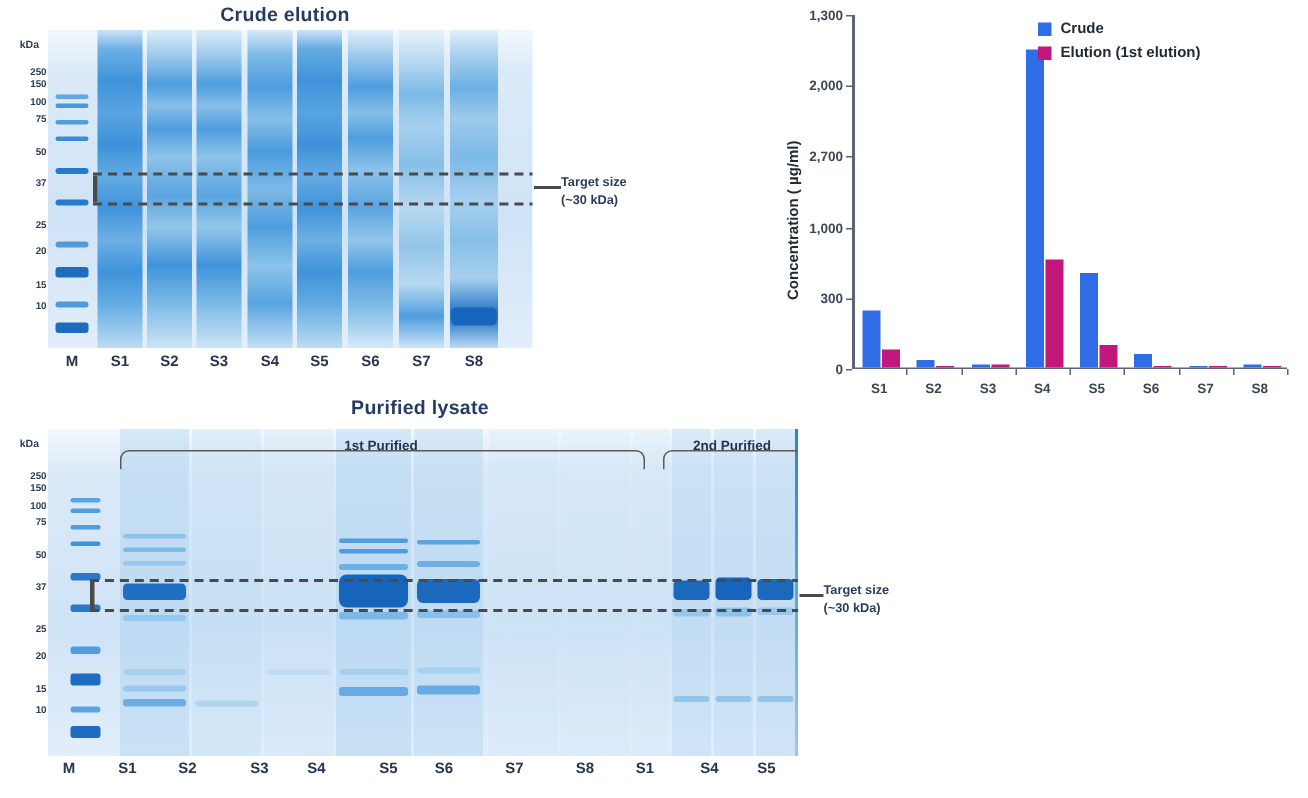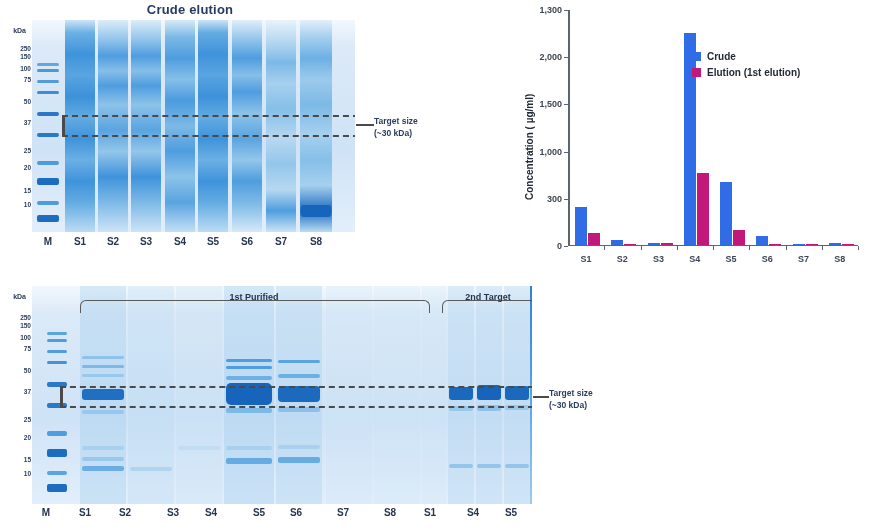--- a/index.html
+++ b/index.html
@@ -176,20 +176,21 @@
     <div class="lane-label" style="left:180px;">S4</div>
     <div class="lane-label" style="left:213px;">S5</div>
     <div class="lane-label" style="left:247px;">S6</div>
     <div class="lane-label" style="left:281px;">S7</div>
     <div class="lane-label" style="left:316px;">S8</div>
   </div>
 </div>
 
 <div class="panel" style="left:0;top:262px;width:660px;height:270px;">
 
+  <div class="gel-title" style="position:absolute;left:180px;top:2px;width:200px;">Purified lysate</div>
 
   <div class="kda-col" style="left:4px;top:32px;width:44px;height:210px;">
     <div class="kda-head" style="position:absolute;right:22px;top:-1px;">kDa</div>
     <div class="kda-row" style="top:21px;">
         <span class="kda-num">250</span>
         <span class="kda-dash" style="width:14px;"></span>
       </div>
     <div class="kda-row" style="top:29px;">
         <span class="kda-num">150</span>
         <span class="kda-dash" style="width:14px;"></span>
@@ -298,21 +299,21 @@
     </div>
     <div class="lane" style="left:498px;width:6px;background:linear-gradient(180deg,#2f82cf 0%,#4f9ddf 40%,#9ccaec 100%);"></div>
 
     <div class="bracket" style="left:48px;top:14px;width:348px;height:12px;"></div>
     <div class="bracket" style="left:410px;top:14px;width:92px;height:12px;"></div>
 
     <div class="target-box" style="left:28px;right:-2px;top:100px;height:18px;"></div>
   </div>
 
   <div class="bracket-label" style="left:254px;top:30px;">1st Purified</div>
-  <div class="bracket-label" style="left:488px;top:30px;">2nd Target</div>
+  <div class="bracket-label" style="left:488px;top:30px;">2nd Purified</div>
 
   <div class="target-leader" style="left:533px;top:134px;width:16px;"></div>
   <div class="target-txt" style="left:549px;top:125px;">
     <div>Target size</div>
     <div>(~30 kDa)</div>
   </div>
 
   <div class="lane-labels" style="top:245px;height:16px;">
     <div class="lane-label" style="left:46px;">M</div>
     <div class="lane-label" style="left:85px;">S1</div>
@@ -355,21 +356,21 @@
         <div class="bar" style="background: rgb(194, 23, 123); width: 12px; height: 0.8px; left: 272.375px;"></div>
       </div>
     <div id="chart-yticks" style="position:absolute;left:0;top:0;bottom:0;width:0;">
         <div class="ytick-mark" style="left: -4px; top: 236px;"></div>
         <div class="ytick-label" style="left: -48px; top: 236px; width: 42px;">0</div>
         <div class="ytick-mark" style="left: -4px; top: 188.8px;"></div>
         <div class="ytick-label" style="left: -48px; top: 188.8px; width: 42px;">300</div>
         <div class="ytick-mark" style="left: -4px; top: 141.6px;"></div>
         <div class="ytick-label" style="left: -48px; top: 141.6px; width: 42px;">1,000</div>
         <div class="ytick-mark" style="left: -4px; top: 94.4px;"></div>
-        <div class="ytick-label" style="left: -48px; top: 94.4px; width: 42px;">1,500</div>
+        <div class="ytick-label" style="left: -48px; top: 94.4px; width: 42px;">2,700</div>
         <div class="ytick-mark" style="left: -4px; top: 47.2px;"></div>
         <div class="ytick-label" style="left: -48px; top: 47.2px; width: 42px;">2,000</div>
         <div class="ytick-mark" style="left: -4px; top: 0px;"></div>
         <div class="ytick-label" style="left: -48px; top: 0px; width: 42px;">1,300</div>
       </div>
     <div id="chart-xticks" style="position:absolute;left:0;right:0;bottom:0;height:0;">
         <div class="xtick-mark" style="left: 36.25px; top: 0px;"></div>
         <div class="xtick-label" style="left: 18.125px; top: 8px;">S1</div>
         <div class="xtick-mark" style="left: 72.5px; top: 0px;"></div>
         <div class="xtick-label" style="left: 54.375px; top: 8px;">S2</div>
@@ -381,21 +382,21 @@
         <div class="xtick-label" style="left: 163.125px; top: 8px;">S5</div>
         <div class="xtick-mark" style="left: 217.5px; top: 0px;"></div>
         <div class="xtick-label" style="left: 199.375px; top: 8px;">S6</div>
         <div class="xtick-mark" style="left: 253.75px; top: 0px;"></div>
         <div class="xtick-label" style="left: 235.625px; top: 8px;">S7</div>
         <div class="xtick-mark" style="left: 290px; top: 0px;"></div>
         <div class="xtick-label" style="left: 271.875px; top: 8px;">S8</div>
       </div>
   </div>
 
-  <div class="legend" style="left:192px;top:14px;margin-top:37px;">
+  <div class="legend" style="left:192px;top:14px;">
     <div class="legend-row">
       <span class="legend-swatch" style="background:#2f6ce5;"></span>
       <span class="legend-txt">Crude</span>
     </div>
     <div class="legend-row">
       <span class="legend-swatch" style="background:#c2177b;"></span>
       <span class="legend-txt">Elution (1st elution)</span>
     </div>
   </div>
 </div>

